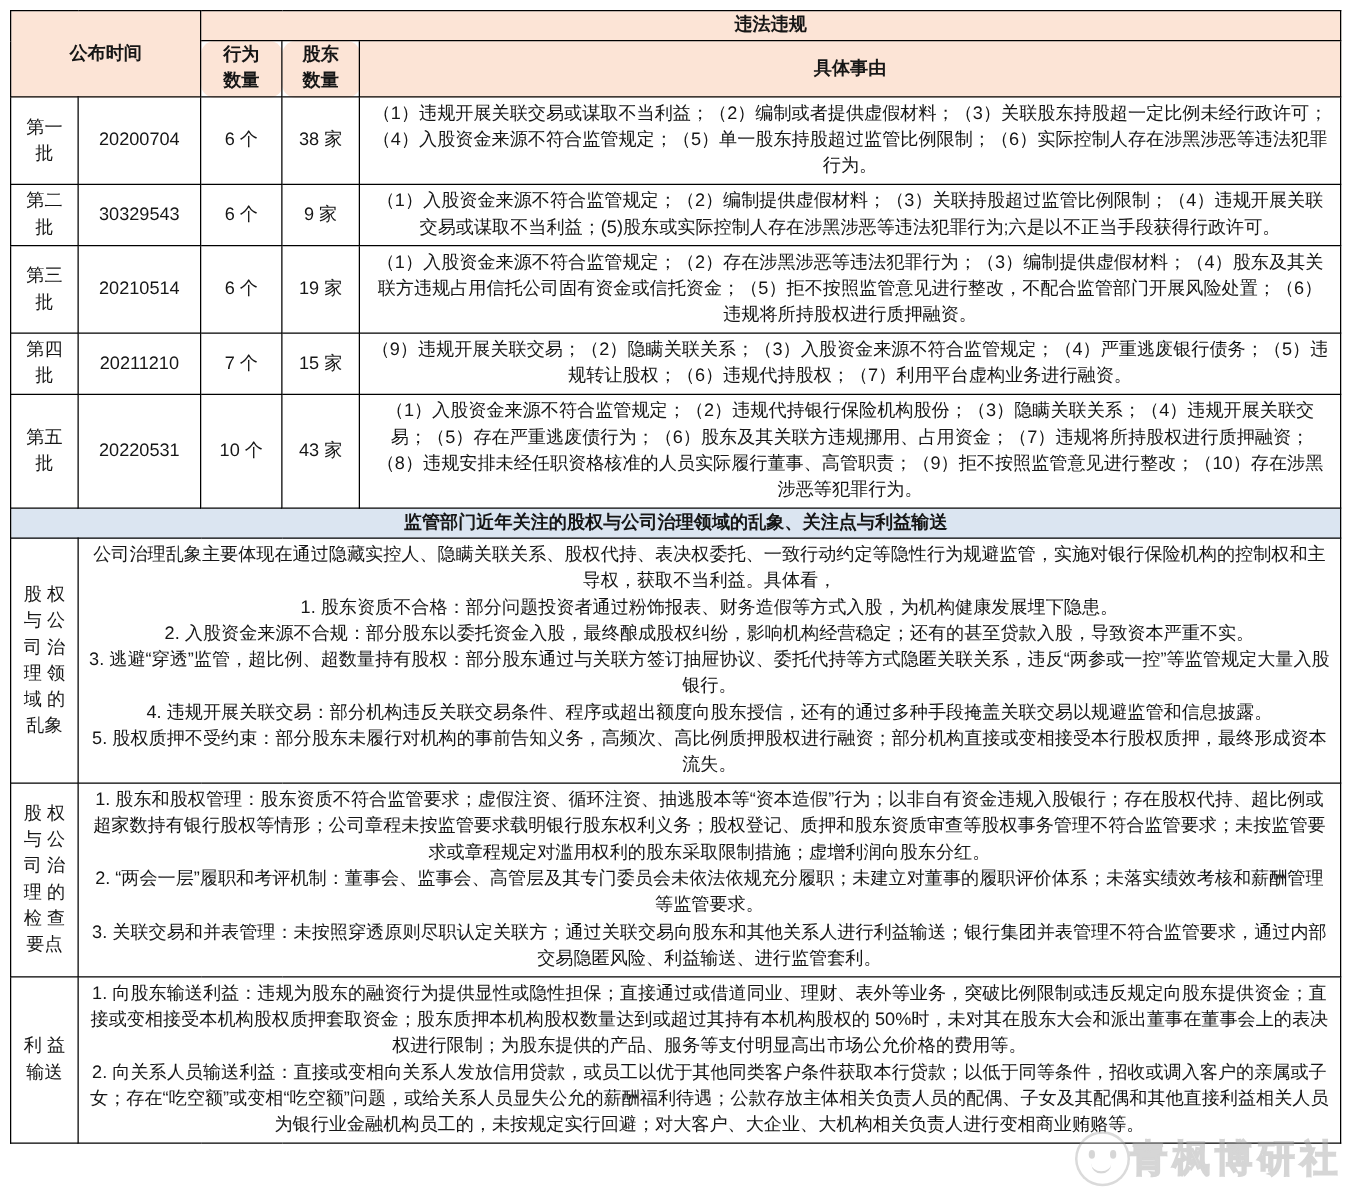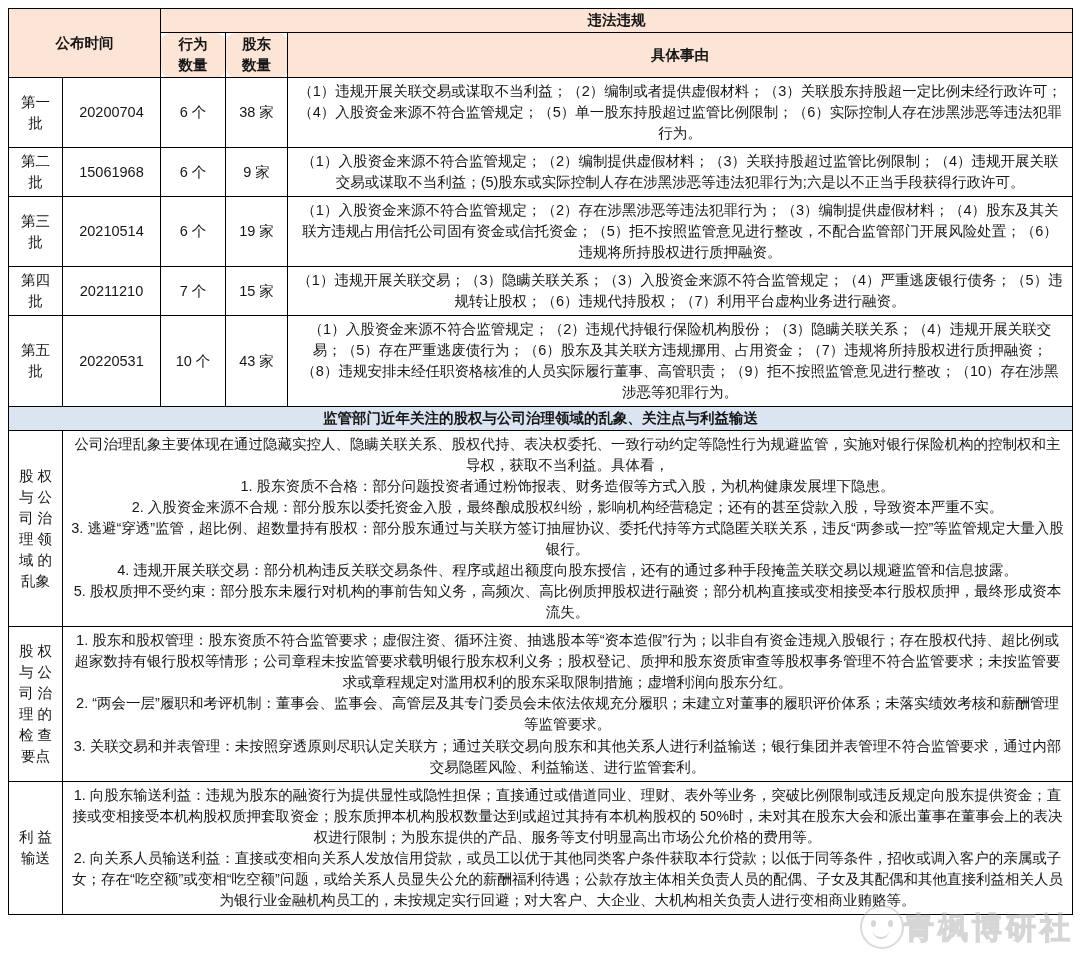--- a/index.html
+++ b/index.html
@@ -34,21 +34,21 @@
   .num{padding:2px;text-align:center;}
   .detail{padding:3px 8px;text-align:left;vertical-align:middle;}
   .sechdr{
     background:#dbe5f1;font-weight:bold;text-align:center;
     height:24px;padding:1px 16px;
   }
   .seclabel{padding:8px 3px;text-align:center;}
   .seccontent{padding:3px 8px;text-align:left;}
   .watermark{
     position:absolute;right:6px;bottom:14px;
-    display:flex;align-items:flex-end;gap:0;
+    display:flex;align-items:center;gap:0;
     opacity:0.55;pointer-events:none;
   }
   .wm-face{
     width:40px;height:40px;border-radius:50%;
     border:2px solid rgba(160,160,160,0.7);
     background:rgba(255,255,255,0.55);
     position:relative;flex:0 0 auto;
   }
   .wm-face:before,.wm-face:after{
     content:"";position:absolute;top:13px;width:5px;height:7px;
@@ -97,40 +97,40 @@
         <td class="batch preline">第一
 批</td>
         <td class="num">20200704</td>
         <td class="num">6 个</td>
         <td class="num">38 家</td>
         <td class="detail">（1）违规开展关联交易或谋取不当利益；（2）编制或者提供虚假材料；（3）关联股东持股超一定比例未经行政许可；（4）入股资金来源不符合监管规定；（5）单一股东持股超过监管比例限制；（6）实际控制人存在涉黑涉恶等违法犯罪行为。</td>
       </tr>
       <tr>
         <td class="batch preline">第二
 批</td>
-        <td class="num">15061968</td>
+        <td class="num">30329543</td>
         <td class="num">6 个</td>
         <td class="num">9 家</td>
         <td class="detail">（1）入股资金来源不符合监管规定；（2）编制提供虚假材料；（3）关联持股超过监管比例限制；（4）违规开展关联交易或谋取不当利益；(5)股东或实际控制人存在涉黑涉恶等违法犯罪行为;六是以不正当手段获得行政许可。</td>
       </tr>
       <tr>
         <td class="batch preline">第三
 批</td>
         <td class="num">20210514</td>
         <td class="num">6 个</td>
         <td class="num">19 家</td>
         <td class="detail">（1）入股资金来源不符合监管规定；（2）存在涉黑涉恶等违法犯罪行为；（3）编制提供虚假材料；（4）股东及其关联方违规占用信托公司固有资金或信托资金；（5）拒不按照监管意见进行整改，不配合监管部门开展风险处置；（6）违规将所持股权进行质押融资。</td>
       </tr>
       <tr>
         <td class="batch preline">第四
 批</td>
         <td class="num">20211210</td>
         <td class="num">7 个</td>
         <td class="num">15 家</td>
-        <td class="detail">（1）违规开展关联交易；（3）隐瞒关联关系；（3）入股资金来源不符合监管规定；（4）严重逃废银行债务；（5）违规转让股权；（6）违规代持股权；（7）利用平台虚构业务进行融资。</td>
+        <td class="detail">（9）违规开展关联交易；（2）隐瞒关联关系；（3）入股资金来源不符合监管规定；（4）严重逃废银行债务；（5）违规转让股权；（6）违规代持股权；（7）利用平台虚构业务进行融资。</td>
       </tr>
       <tr>
         <td class="batch preline">第五
 批</td>
         <td class="num">20220531</td>
         <td class="num">10 个</td>
         <td class="num">43 家</td>
         <td class="detail">（1）入股资金来源不符合监管规定；（2）违规代持银行保险机构股份；（3）隐瞒关联关系；（4）违规开展关联交易；（5）存在严重逃废债行为；（6）股东及其关联方违规挪用、占用资金；（7）违规将所持股权进行质押融资；（8）违规安排未经任职资格核准的人员实际履行董事、高管职责；（9）拒不按照监管意见进行整改；（10）存在涉黑涉恶等犯罪行为。</td>
       </tr>
 

